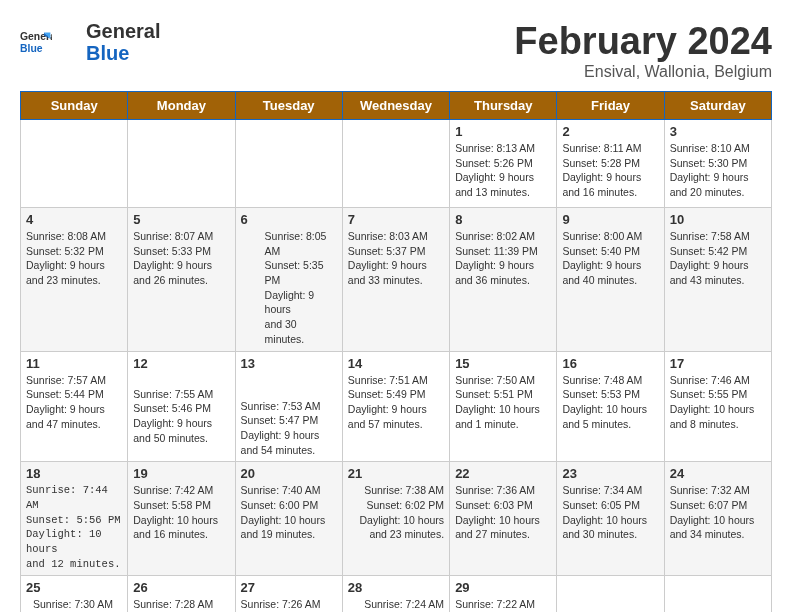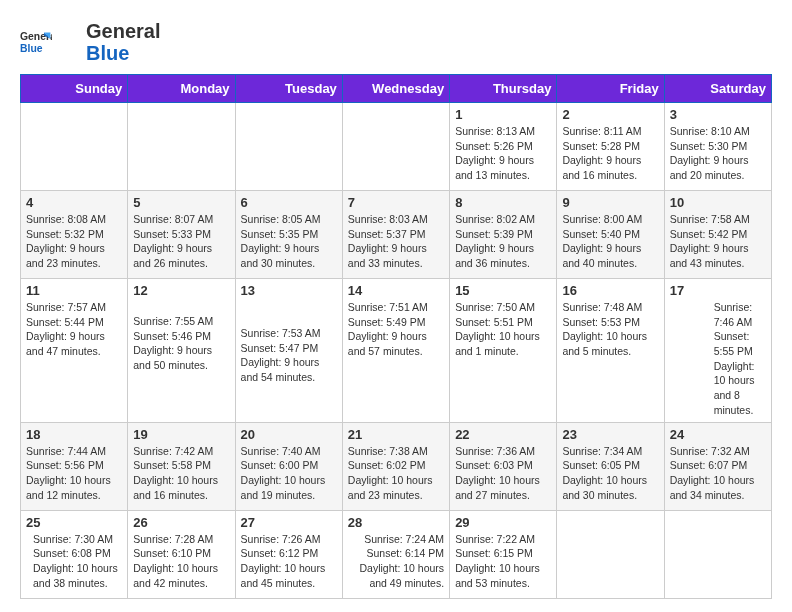--- a/index.html
+++ b/index.html
@@ -36,24 +36,24 @@
     .location {
       font-size: 16px;
       color: #555;
     }
     table {
       width: 100%;
       border-collapse: collapse;
       font-size: 11px;
     }
     thead tr th {
-      background-color: #6d28d9;
+      background-color: #a16207;
       color: #fff;
       padding: 6px 5px;
-      text-align: right;
+      text-align: center;
       font-size: 13px;
       font-weight: bold;
       border: 1px solid #1565C0;
     }
     tbody tr td {
       border: 1px solid #ccc;
       vertical-align: top;
       padding: 4px 5px;
       width: calc(100% / 7);
       min-height: 80px;
@@ -87,20 +87,24 @@
       <text x="0" y="18" font-size="13" font-weight="bold" fill="#333" font-family="Arial">General</text>
       <text x="0" y="32" font-size="13" font-weight="bold" fill="#1565C0" font-family="Arial">Blue</text>
       <polygon points="30,8 38,16 30,12" fill="#1565C0"></polygon>
       <polygon points="30,8 38,8 38,16" fill="#42A5F5"></polygon>
     </svg>
     <div style="display:flex; flex-direction:column; line-height:1.1; margin-left: 30px;">
       <span style="font-size:20px; font-weight:bold; color:#333;">General</span>
       <span style="font-size:20px; font-weight:bold; color:#1565C0;">Blue</span>
     </div>
   </div>
+  <div class="title-area">
+    <div class="month-title">February 2024</div>
+    <div class="location">Ensival, Wallonia, Belgium</div>
+  </div>
 </div>
 
 <table>
   <thead>
     <tr>
     <th>Sunday</th>
         <th>Monday</th>
         <th>Tuesday</th>
         <th>Wednesday</th>
         <th>Thursday</th>
@@ -146,36 +150,36 @@
         </td>
         <td>
           <span class="day-number">5</span>
           <div class="day-info" style="white-space: pre-line;">Sunrise: 8:07 AM
 Sunset: 5:33 PM
 Daylight: 9 hours
 and 26 minutes.</div>
         </td>
         <td>
           <span class="day-number">6</span>
-          <div class="day-info" style="white-space: pre-line;">Sunrise: 8:05 AM
+          <div class="day-info" style="white-space: pre-line; margin-left: 24px;">Sunrise: 8:05 AM
 Sunset: 5:35 PM
 Daylight: 9 hours
 and 30 minutes.</div>
         </td>
         <td>
           <span class="day-number">7</span>
           <div class="day-info" style="white-space: pre-line;">Sunrise: 8:03 AM
 Sunset: 5:37 PM
 Daylight: 9 hours
 and 33 minutes.</div>
         </td>
         <td>
           <span class="day-number">8</span>
           <div class="day-info" style="white-space: pre-line;">Sunrise: 8:02 AM
-Sunset: 5:39 PM
+Sunset: 11:39 PM
 Daylight: 9 hours
 and 36 minutes.</div>
         </td>
         <td>
           <span class="day-number">9</span>
           <div class="day-info" style="white-space: pre-line;">Sunrise: 8:00 AM
 Sunset: 5:40 PM
 Daylight: 9 hours
 and 40 minutes.</div>
         </td>
@@ -225,51 +229,51 @@
         </td>
         <td>
           <span class="day-number">16</span>
           <div class="day-info" style="white-space: pre-line;">Sunrise: 7:48 AM
 Sunset: 5:53 PM
 Daylight: 10 hours
 and 5 minutes.</div>
         </td>
         <td>
           <span class="day-number">17</span>
-          <div class="day-info" style="white-space: pre-line; margin-left: 44px;">Sunrise: 7:46 AM
+          <div class="day-info" style="white-space: pre-line;">Sunrise: 7:46 AM
 Sunset: 5:55 PM
 Daylight: 10 hours
 and 8 minutes.</div>
         </td>
       </tr>
       <tr>
         <td>
           <span class="day-number">18</span>
-          <div class="day-info" style="white-space: pre-line;">Sunrise: 7:44 AM
+          <div class="day-info" style="white-space: pre-line; font-family: Liberation Mono, monospace;">Sunrise: 7:44 AM
 Sunset: 5:56 PM
 Daylight: 10 hours
 and 12 minutes.</div>
         </td>
         <td>
           <span class="day-number">19</span>
           <div class="day-info" style="white-space: pre-line;">Sunrise: 7:42 AM
 Sunset: 5:58 PM
 Daylight: 10 hours
 and 16 minutes.</div>
         </td>
         <td>
           <span class="day-number">20</span>
           <div class="day-info" style="white-space: pre-line;">Sunrise: 7:40 AM
 Sunset: 6:00 PM
 Daylight: 10 hours
 and 19 minutes.</div>
         </td>
         <td>
           <span class="day-number">21</span>
-          <div class="day-info" style="white-space: pre-line;">Sunrise: 7:38 AM
+          <div class="day-info" style="white-space: pre-line; text-align: right;">Sunrise: 7:38 AM
 Sunset: 6:02 PM
 Daylight: 10 hours
 and 23 minutes.</div>
         </td>
         <td>
           <span class="day-number">22</span>
           <div class="day-info" style="white-space: pre-line;">Sunrise: 7:36 AM
 Sunset: 6:03 PM
 Daylight: 10 hours
 and 27 minutes.</div>

